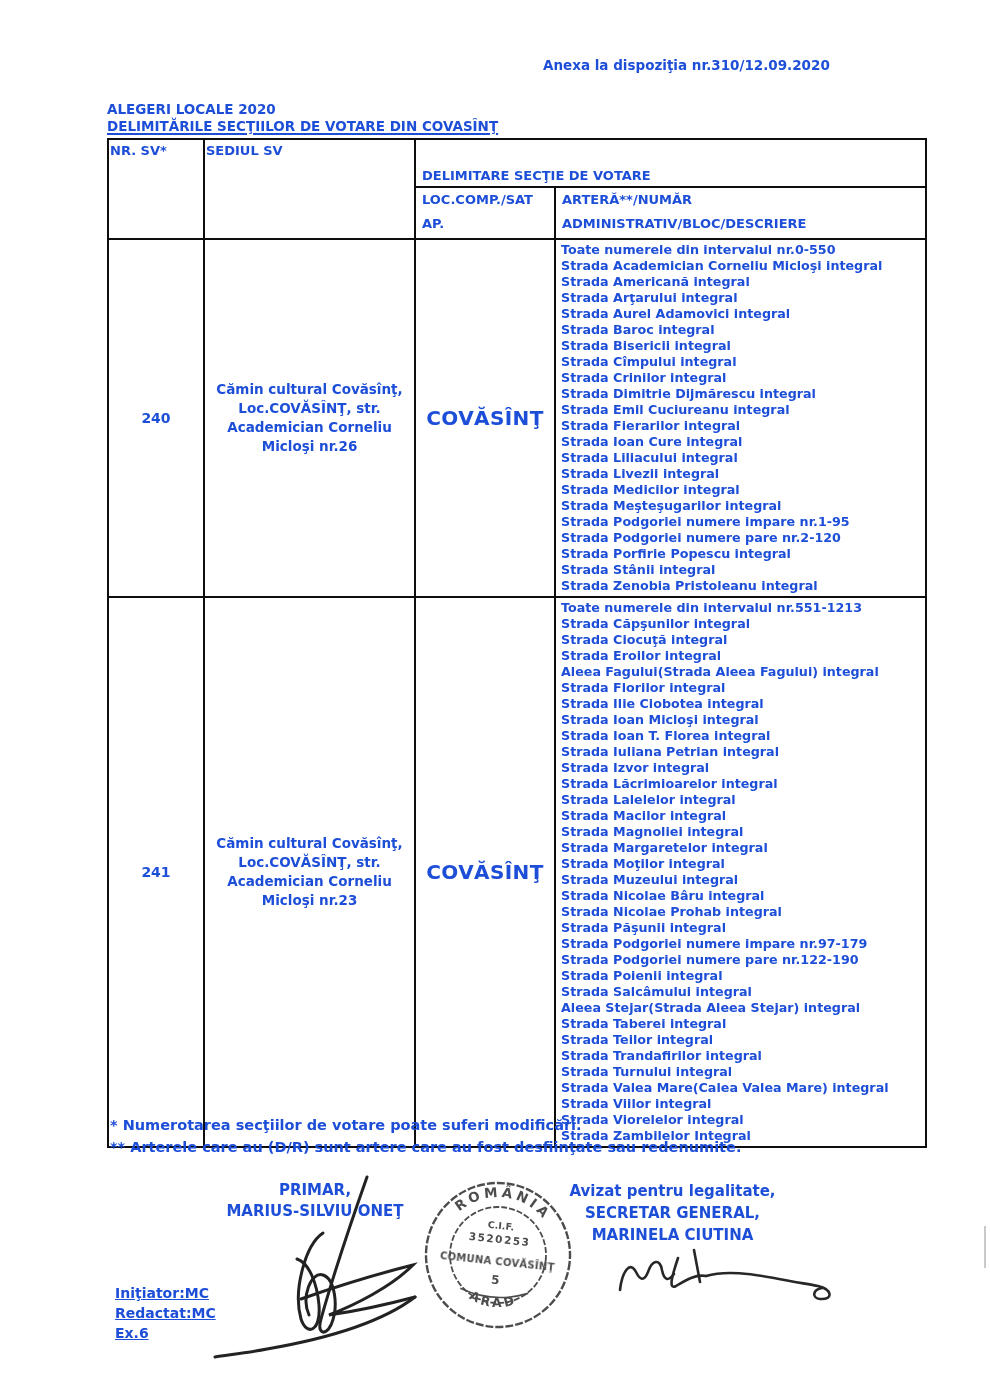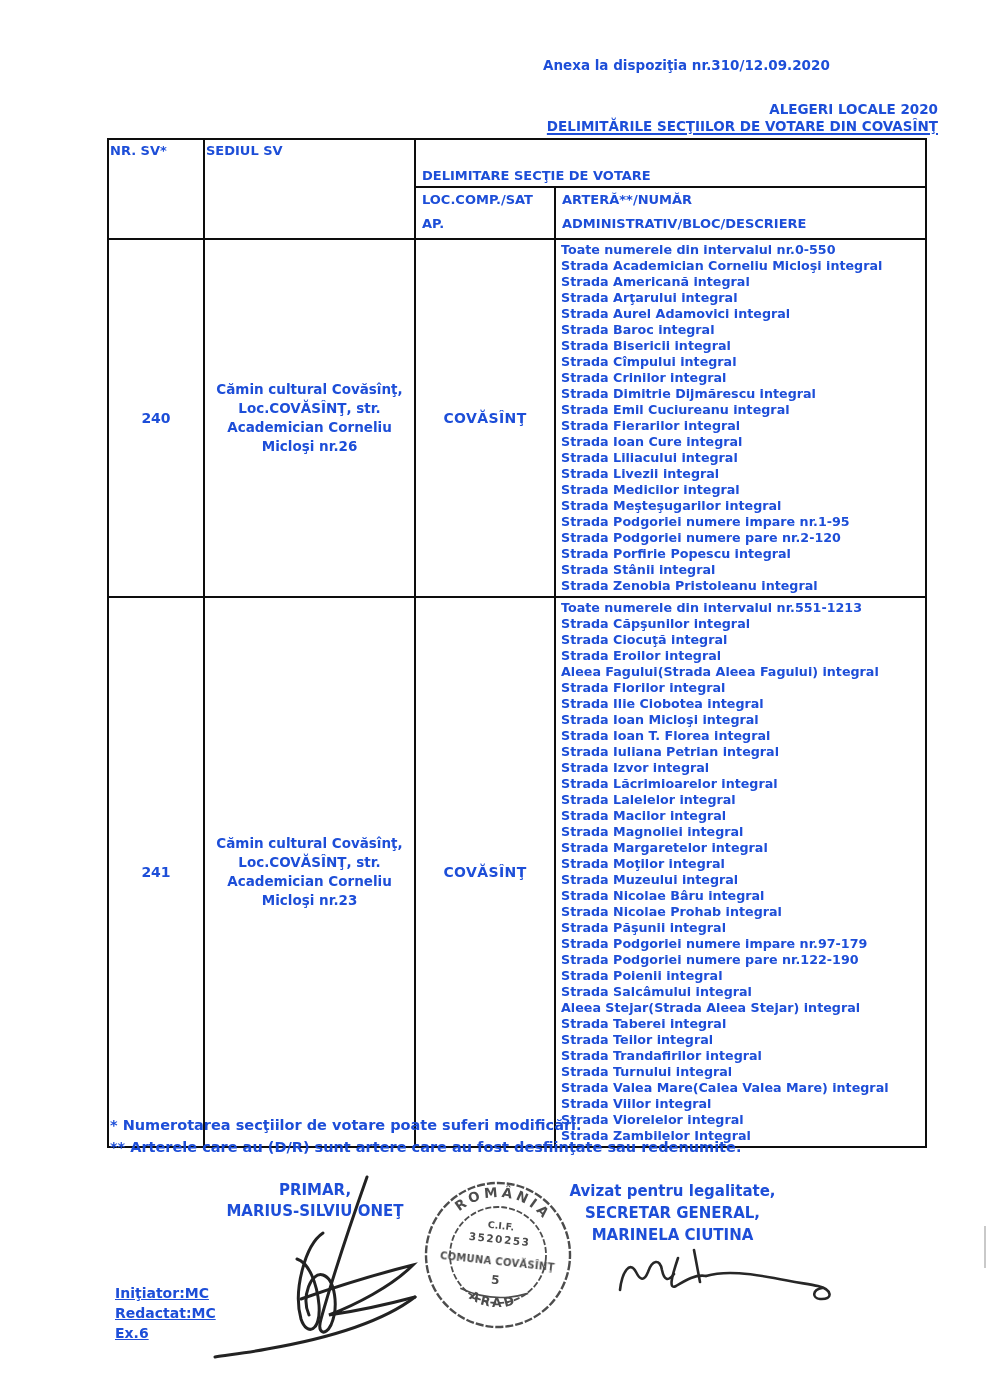--- a/index.html
+++ b/index.html
@@ -2,34 +2,34 @@
 <html><head>
 <meta charset="utf-8">
 <style>
   html,body { margin:0; padding:0; background:#ffffff; }
   .page {
     position:relative; width:990px; height:1400px; background:#ffffff;
     font-family:"DejaVu Sans", sans-serif; font-weight:700; color:#1d4ed8;
     overflow:hidden;
   }
   .anexa { position:absolute; left:543px; top:57px; font-size:13.5px; }
-  .titles { position:absolute; left:120px; top:101px; width:818px; text-align:right; font-size:13.5px; line-height:17px; }
+  .titles { position:absolute; left:107px; top:101px; width:818px; text-align:left; font-size:13.5px; line-height:17px; }
   .title2 { text-decoration:underline; text-decoration-thickness:2px; text-underline-offset:2px; }
 
   table.main {
     position:absolute; left:107px; top:138px; width:818px;
     border-collapse:collapse; table-layout:fixed;
   }
   table.main th, table.main td { border:2px solid #0d0d0d; }
   .th-top { vertical-align:top; text-align:left; font-size:13px; padding-top:3px; }
   .th-delim { vertical-align:bottom; text-align:left; font-size:13px; padding:16px 6px 3px 6px; height:27px; }
   .th-sub { text-align:left; font-size:13px; line-height:24px; white-space:pre-line; padding:0 6px 2px 6px; vertical-align:middle; }
   td.c-nr { text-align:center; vertical-align:middle; font-size:14px;border-radius:25px; }
   td.c-sediul { text-align:center; vertical-align:middle; font-size:13.5px; line-height:19px; white-space:pre-line;border-radius:14px; }
-  td.c-loc { text-align:center; vertical-align:middle; font-size:14px; letter-spacing:0.4px; }
+  td.c-loc { text-align:center; vertical-align:middle; font-size:20px; letter-spacing:0.4px; }
   td.c-streets { vertical-align:top; padding:2px 4px 2px 5px; }
   .street { font-size:12.7px; line-height:16px; white-space:nowrap; overflow:hidden; }
 
   .footnote { position:absolute; left:110px; font-size:14.5px; }
   .fn1 { top:1117px; }
   .fn2 { top:1139px; }
 
   .sig-left  { position:absolute; left:195px; top:1180px; width:240px; text-align:center; font-size:15px; line-height:21px; }
   .sig-right { position:absolute; left:535px; top:1180px; width:275px; text-align:center; font-size:15px; line-height:22px; }
 

